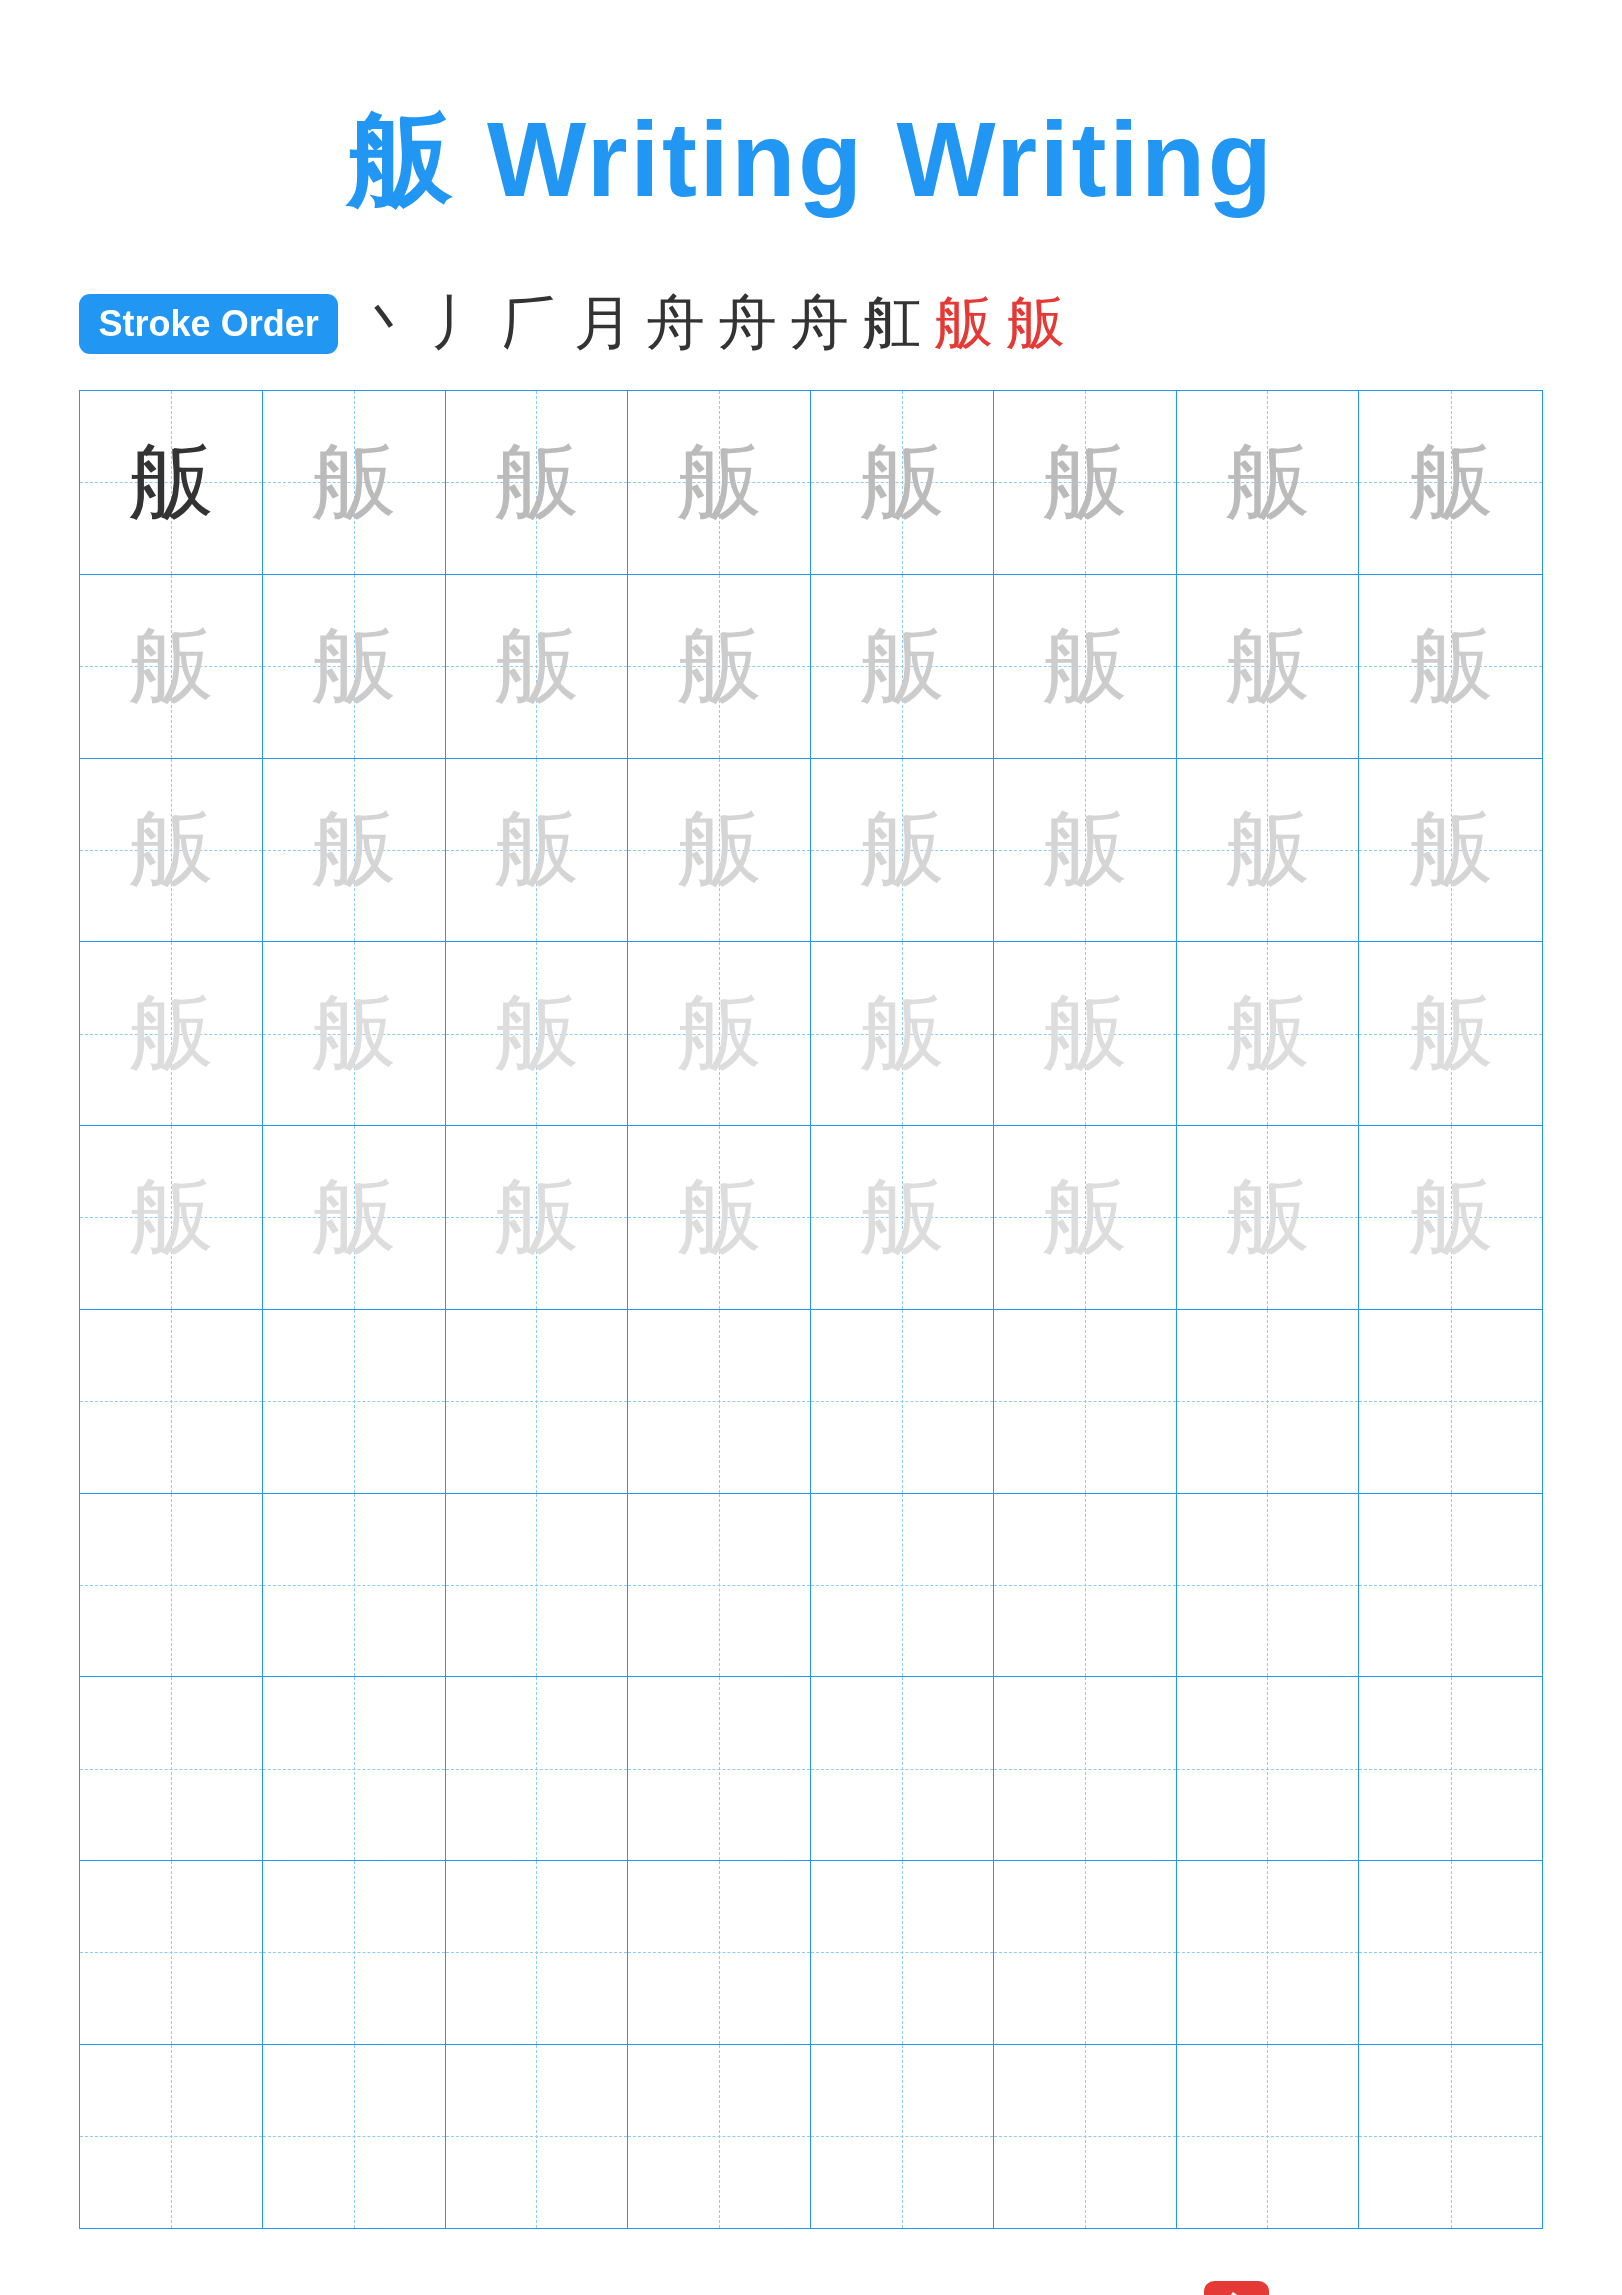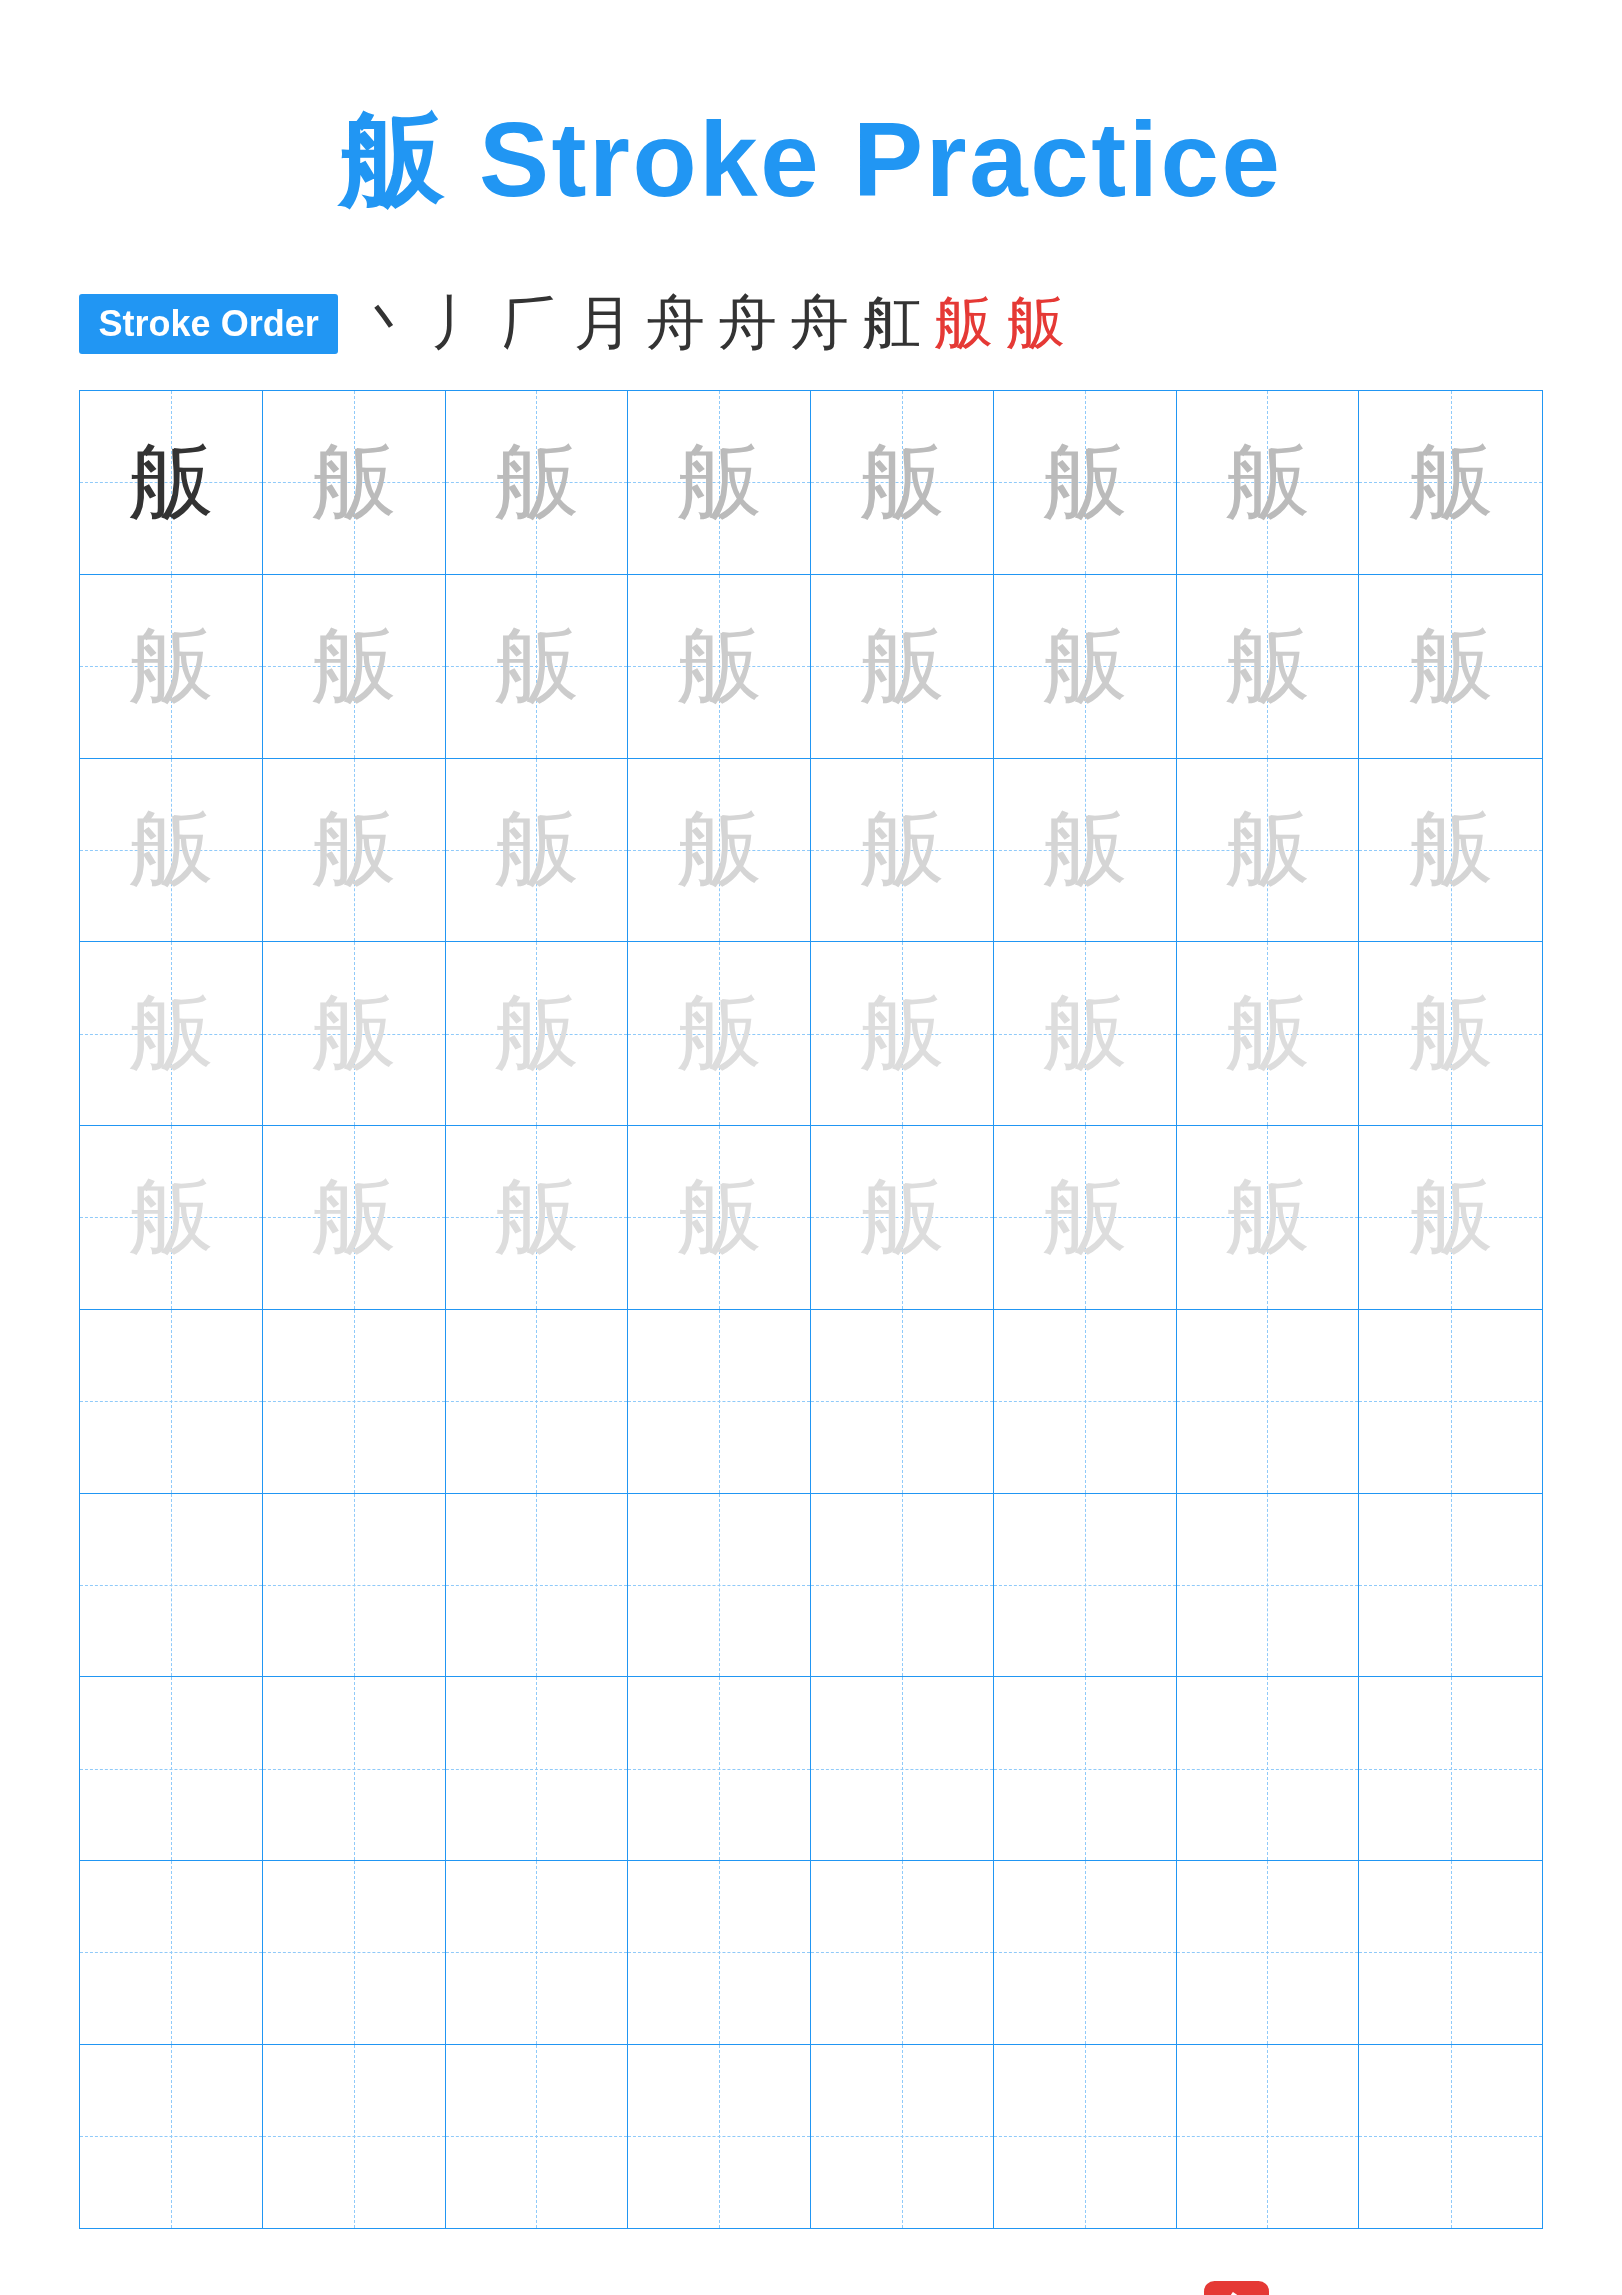--- a/index.html
+++ b/index.html
@@ -39,21 +39,21 @@
       gap: 19.6px;
     }
 
     .stroke-order-badge {
       background: #2196F3;
       color: white;
       font-size: 36px;
       font-family: Arial, sans-serif;
       font-weight: bold;
       padding: 9.2px 19.6px;
-      border-radius: 3px;
+      border-radius: 11px;
       white-space: nowrap;
     }
 
     .stroke-sequence {
       display: flex;
       align-items: center;
       gap: 13px;
       font-size: 59px;
     }
 
@@ -180,21 +180,21 @@
       font-weight: bold;
       color: #333;
       font-family: Arial, sans-serif;
     }
   </style>
 </head>
 <body>
 
 <div class="page">
 
-  <h1 class="title">舨 Stroke Practice</h1>
+  <h1 class="title">舨 Writing Writing</h1>
 
   <div class="stroke-order-row">
     <div class="stroke-order-badge">Stroke Order</div>
     <div class="stroke-sequence">
       <span class="stroke-seq-char">丶</span>
       <span class="stroke-seq-char">丿</span>
       <span class="stroke-seq-char">𠂆</span>
       <span class="stroke-seq-char">月</span>
       <span class="stroke-seq-char">舟</span>
       <span class="stroke-seq-char">舟</span>

